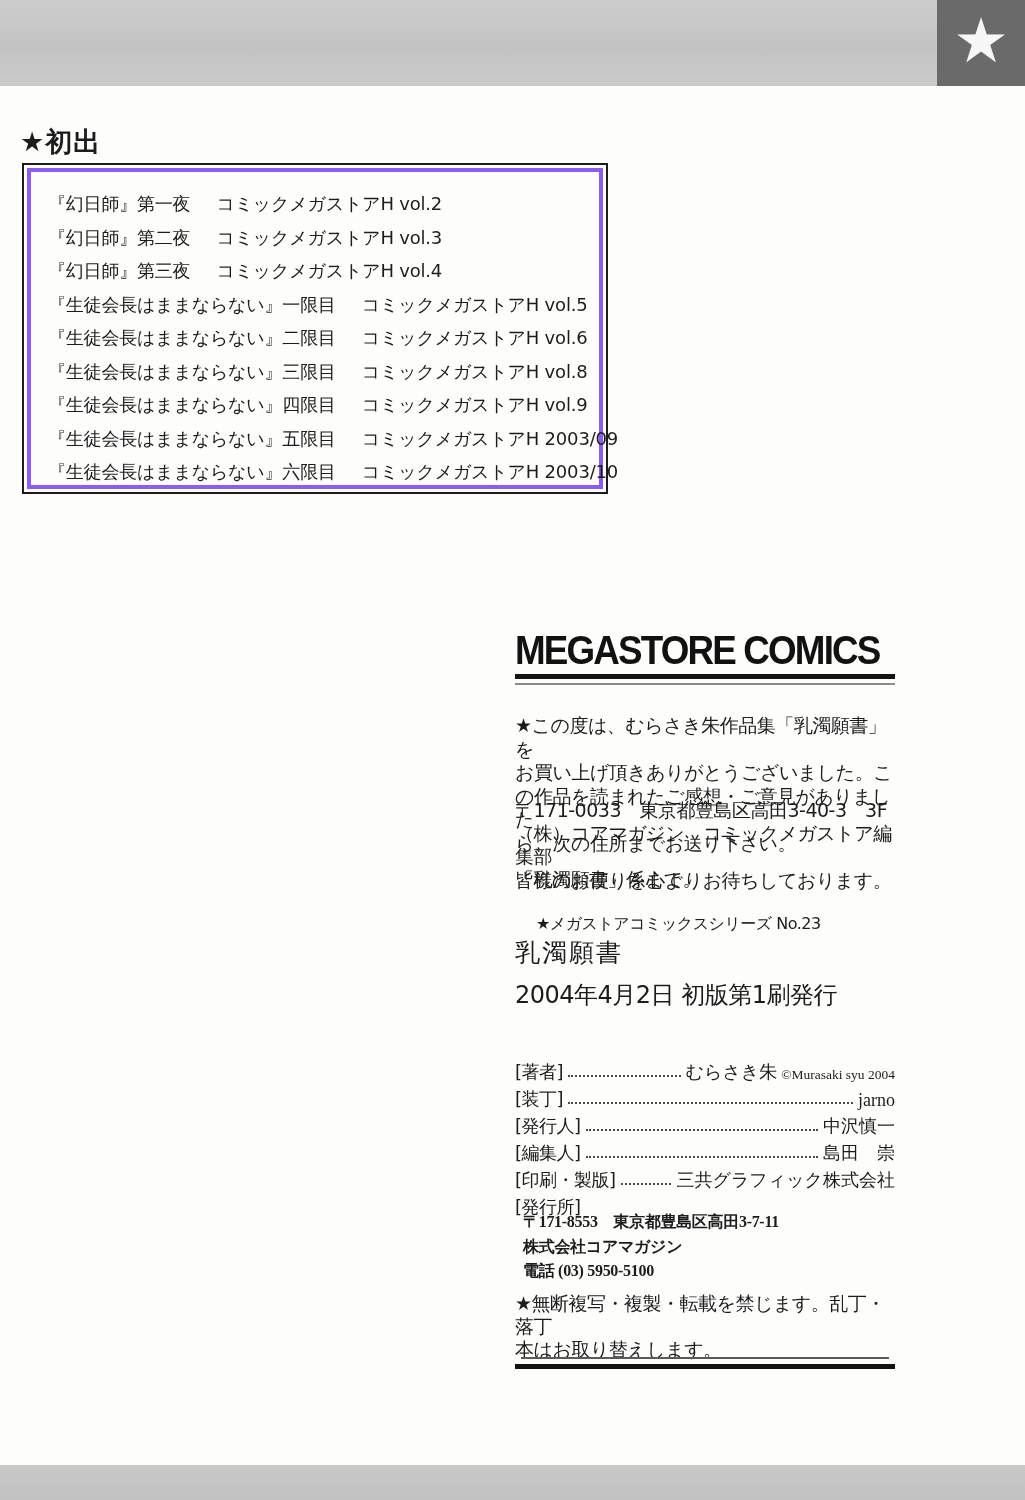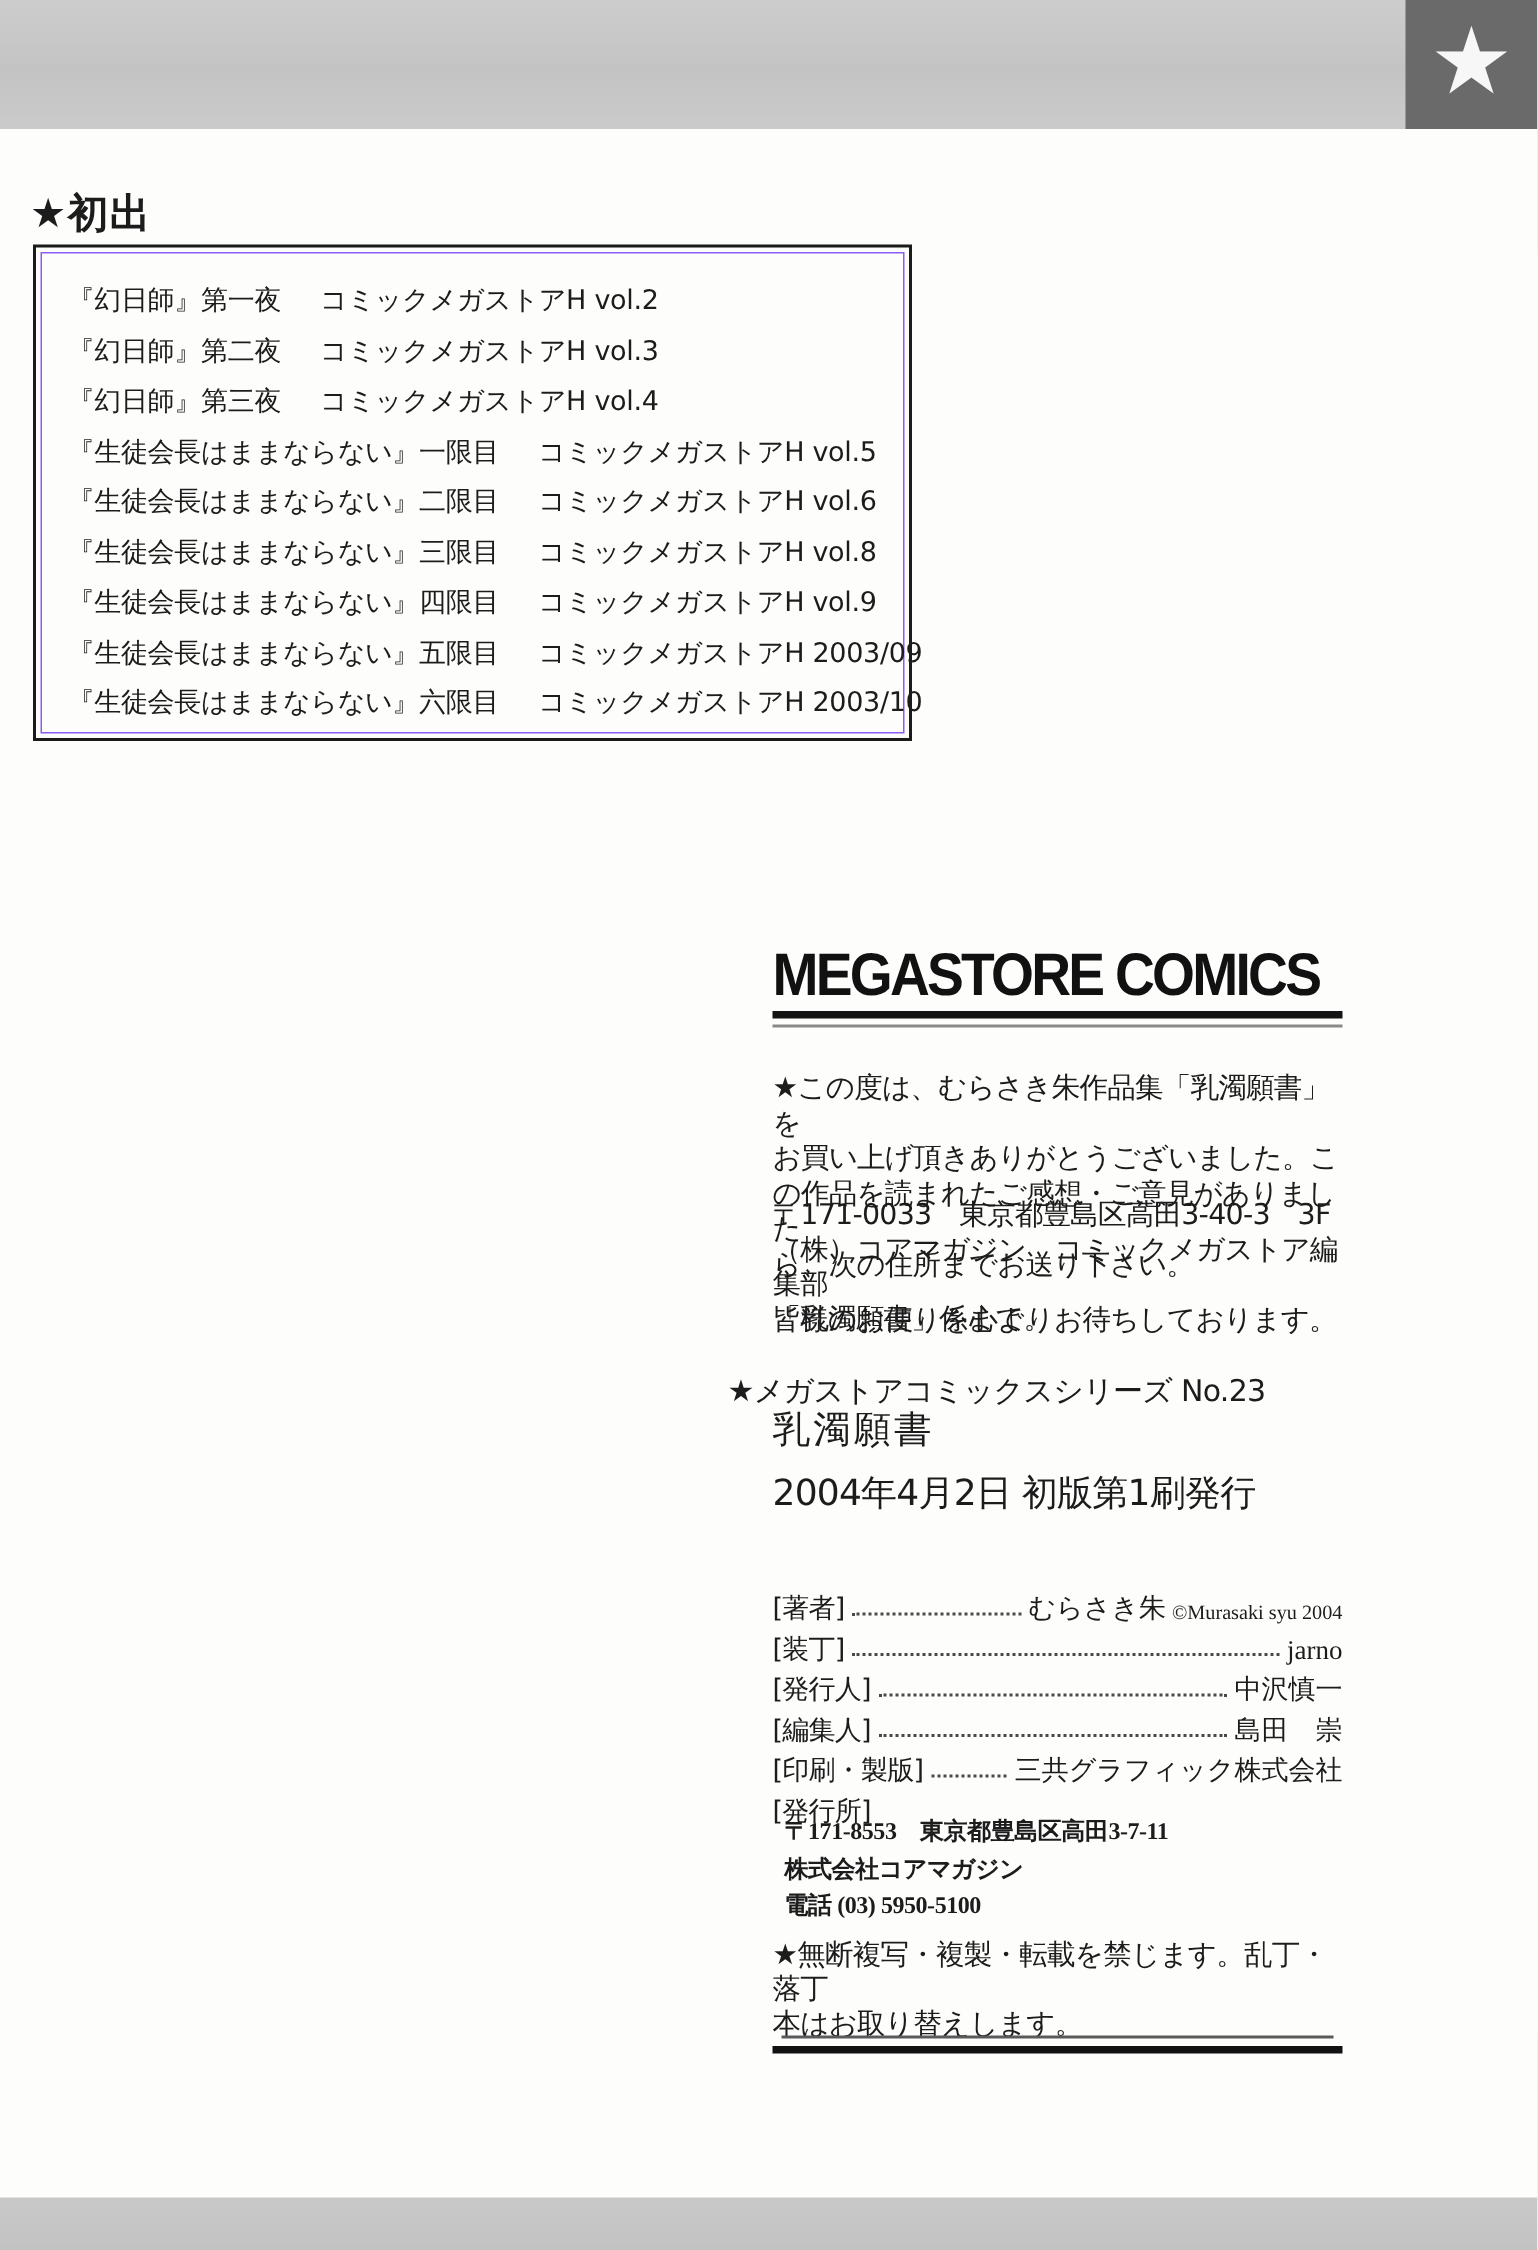--- a/index.html
+++ b/index.html
@@ -37,21 +37,21 @@
     position: absolute; left: 20px; top: 124px;
     font-size: 27px; font-weight: 600; letter-spacing: 1px;
   }
   .credits-box {
     position: absolute; left: 22px; top: 163px; width: 586px; height: 331px;
     border: 2px solid #1b1b1b;
     background: #fdfdfc;
   }
   .credits-box-inner {
     position: absolute; top: 3px; left: 3px; right: 3px; bottom: 3px;
-    border: 1px solid #8b5cf6;
+    border: 4px solid #8b5cf6;
     padding: 15px 0 0 17px;
   }
   .pub-row {
     height: 33.5px; line-height: 33.5px;
     font-size: 18px; font-weight: 500; letter-spacing: -0.2px;
     white-space: nowrap;
   }
   .pub-row .work { }
   .pub-row .source { margin-left: 26px; }
   .logo-block { position: absolute; top: 628px; left: 515px; width: 380px; text-align: center; }
@@ -65,22 +65,22 @@
   .logo-rule-thick { margin-top: 1px; height: 5px; background: #141414; }
   .logo-rule-thin  { margin-top: 4px; height: 2px; background: #8a8a8a; }
   .jp-block {
     position: absolute; left: 515px; width: 382px;
     font-size: 19px; line-height: 23.5px; letter-spacing: -0.5px;
     white-space: pre-line; font-weight: 500;
   }
   .thanks-note  { top: 714px; }
   .address-note { top: 799px; line-height: 23px; }
   .waiting-note { top: 869px; }
-  .series-line  { position: absolute; left: 485px; top: 914px;
-                  font-size: 20px; font-weight: 500; letter-spacing: -0.5px; }
+  .series-line  { position: absolute; left: 536px; top: 914px;
+                  font-size: 16px; font-weight: 500; letter-spacing: -0.5px; }
   .book-title   { position: absolute; left: 515px; top: 936px;
                   font-size: 25px; font-weight: 500; letter-spacing: 2px; }
   .print-info   { position: absolute; left: 515px; top: 979px;
                   font-size: 24px; font-weight: 500; letter-spacing: -0.5px; }
   
   .credit-list { position: absolute; left: 515px; top: 1057px; width: 380px; }
   .credit-row {
     display: flex; align-items: flex-end;
     height: 27px; font-size: 18px; font-weight: 500;
     white-space: nowrap;

